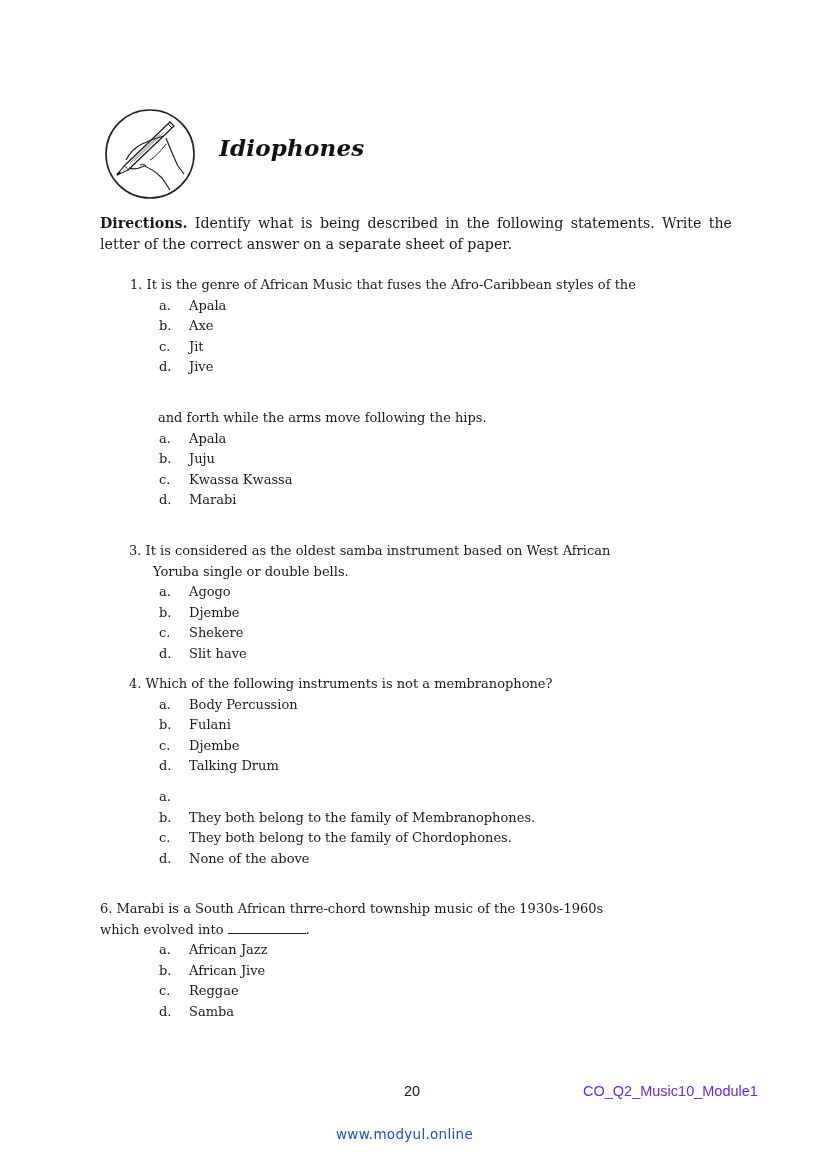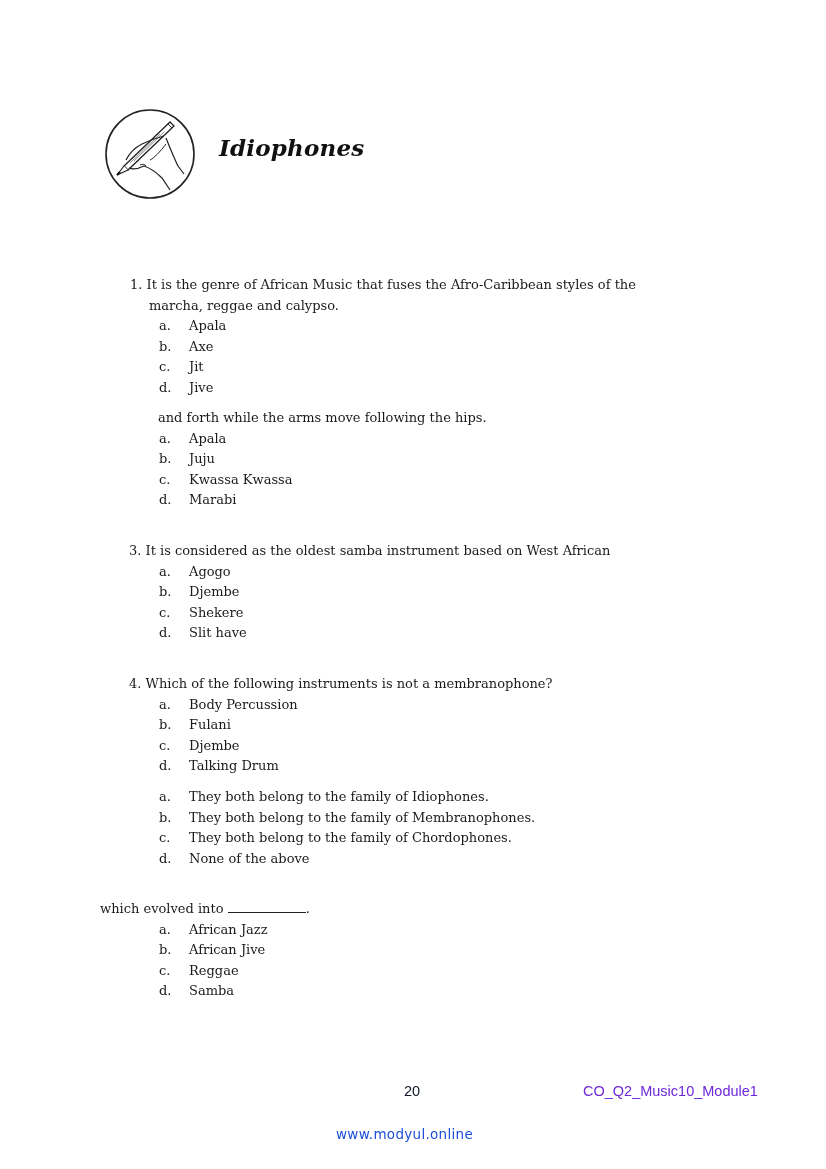--- a/index.html
+++ b/index.html
@@ -64,24 +64,26 @@
     <path d="M28 51 L58 22 M30 53 L60 24 M26 55 L56 26" stroke="#444" stroke-width="0.6"></path>
 
     <path d="M22 52 C26 44 30 40 38 36 C44 33 52 30 60 28" fill="none" stroke="#222" stroke-width="1.2"></path>
     <path d="M25 60 C30 62 36 60 40 58 C46 60 52 64 58 70 L66 82" fill="none" stroke="#222" stroke-width="1.2"></path>
     <path d="M36 57 C38 56 41 56 42 58" fill="none" stroke="#222" stroke-width="1"></path>
     <path d="M62 30 C66 40 70 50 74 58 L80 66" fill="none" stroke="#222" stroke-width="1.2"></path>
     <path d="M46 52 C50 50 56 44 62 36" fill="none" stroke="#222" stroke-width="1"></path>
   </svg>
   <div class="title">Idiophones</div>
 
+  <div class="directions">
+    <b>Directions.</b><span> Identify what is being described in the following statements. Write the letter of the correct answer on a separate sheet of paper.</span>
+  </div>
 
   <div class="q" id="q1">
     <span class="stem"><span>1.</span><span> It is the genre of African Music that fuses the Afro-Caribbean styles of the</span></span>
-    <span class="cont">marcha, reggae and calypso.</span>
     <ul class="opts">
       <li>
           <span class="letter">a.</span>
           <span class="text">Apala</span>
         </li>
       <li>
           <span class="letter">b.</span>
           <span class="text">Axe</span>
         </li>
       <li>
@@ -112,20 +114,21 @@
         </li>
       <li>
           <span class="letter">d.</span>
           <span class="text">Marabi</span>
         </li>
     </ul>
   </div>
 
   <div class="q" id="q3">
     <span class="stem"><span>3.</span><span> It is considered as the oldest samba instrument based on West African</span></span>
+    <span class="cont">Yoruba single or double bells.</span>
     <ul class="opts">
       <li>
           <span class="letter">a.</span>
           <span class="text">Agogo</span>
         </li>
       <li>
           <span class="letter">b.</span>
           <span class="text">Djembe</span>
         </li>
       <li>
@@ -158,38 +161,38 @@
           <span class="letter">d.</span>
           <span class="text">Talking Drum</span>
         </li>
     </ul>
   </div>
 
   <div class="q" id="q5">
     <ul class="opts">
       <li>
           <span class="letter">a.</span>
-          <span class="text">They both belong to the family of Idiophones.</span>
         </li>
       <li>
           <span class="letter">b.</span>
           <span class="text">They both belong to the family of Membranophones.</span>
         </li>
       <li>
           <span class="letter">c.</span>
           <span class="text">They both belong to the family of Chordophones.</span>
         </li>
       <li>
           <span class="letter">d.</span>
           <span class="text">None of the above</span>
         </li>
     </ul>
   </div>
 
   <div class="q" id="q6">
+    <span class="stem"><span>6.</span><span> Marabi is a South African thrre-chord township music of the 1930s-1960s</span></span>
     <span class="cont"><span>which evolved into </span><span class="blank"></span><span>.</span></span>
     <ul class="opts">
       <li>
           <span class="letter">a.</span>
           <span class="text">African Jazz</span>
         </li>
       <li>
           <span class="letter">b.</span>
           <span class="text">African Jive</span>
         </li>

